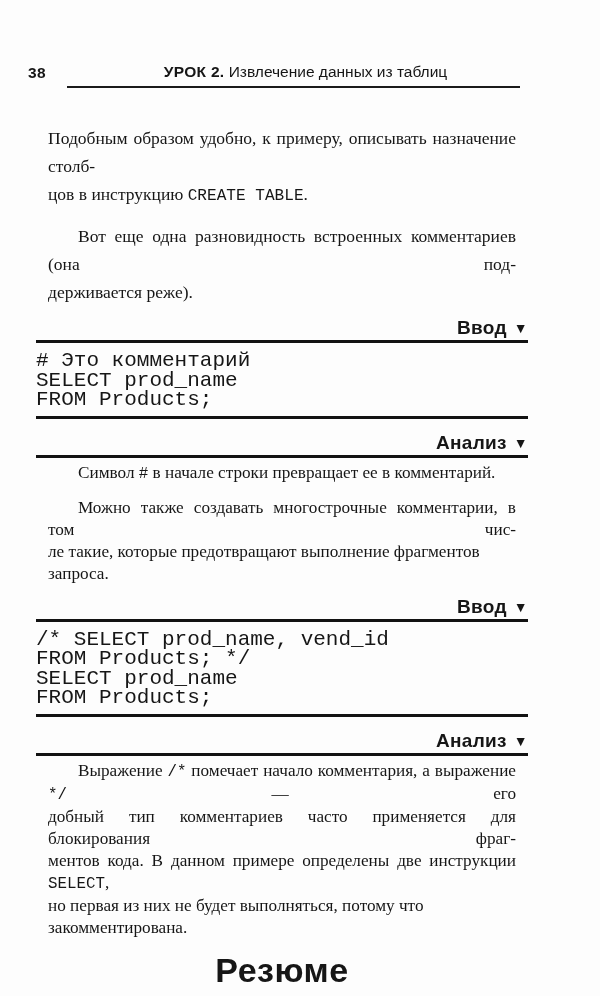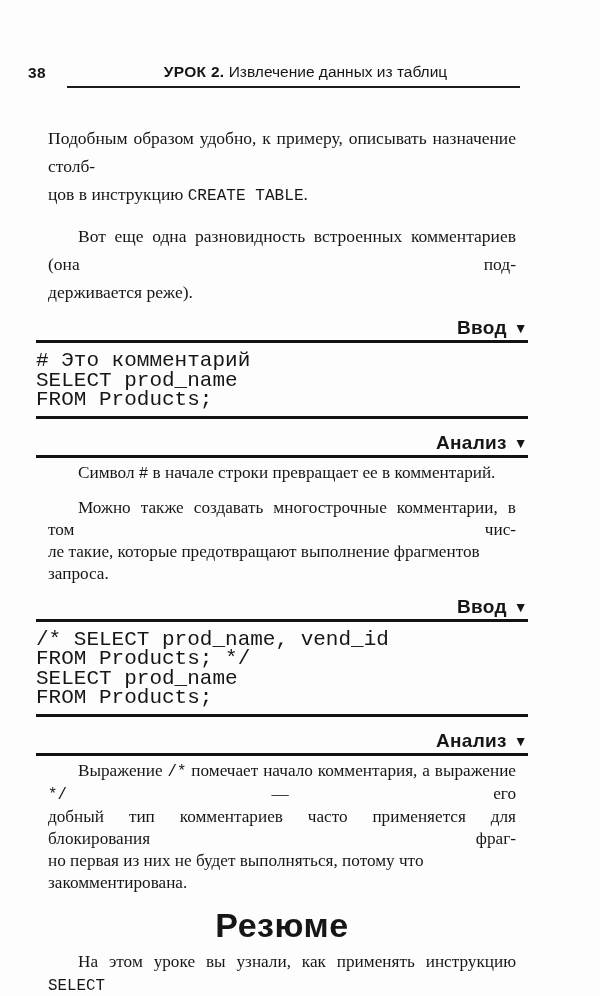--- a/index.html
+++ b/index.html
@@ -105,19 +105,20 @@
       <div class="code-line">/* SELECT prod_name, vend_id</div>
       <div class="code-line">FROM Products; */</div>
       <div class="code-line">SELECT prod_name</div>
       <div class="code-line">FROM Products;</div>
     </div>
     <div class="block-rule"></div>
     <div class="section-heading"><span class="heading-text">Анализ</span><span class="tri">▼</span></div>
     <div class="para">
       <div class="tl j ind"><span>Выражение </span><span class="mono">/*</span><span> помечает начало комментария, а выражение </span><span class="mono">*/</span><span> — его</span></div>
       <div class="tl j"><span>добный тип комментариев часто применяется для блокирования фраг-</span></div>
+      <div class="tl j"><span>ментов кода. В данном примере определены две инструкции </span><span class="mono">SELECT</span><span>,</span></div>
       <div class="tl"><span>но первая из них не будет выполняться, потому что закомментирована.</span></div>
     </div>
     <div class="big-heading">Резюме</div>
     <div class="para">
       <div class="tl j ind"><span>На этом уроке вы узнали, как применять инструкцию </span><span class="mono">SELECT</span></div>
     </div>
   </div>
 
 </body></html>

